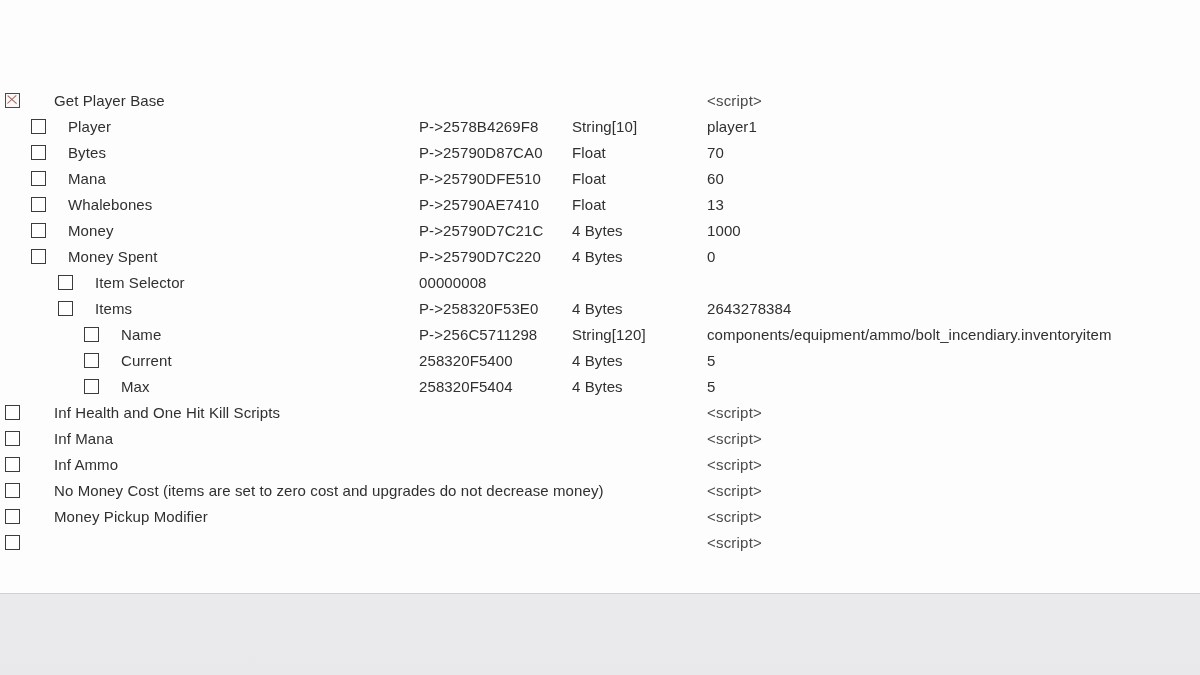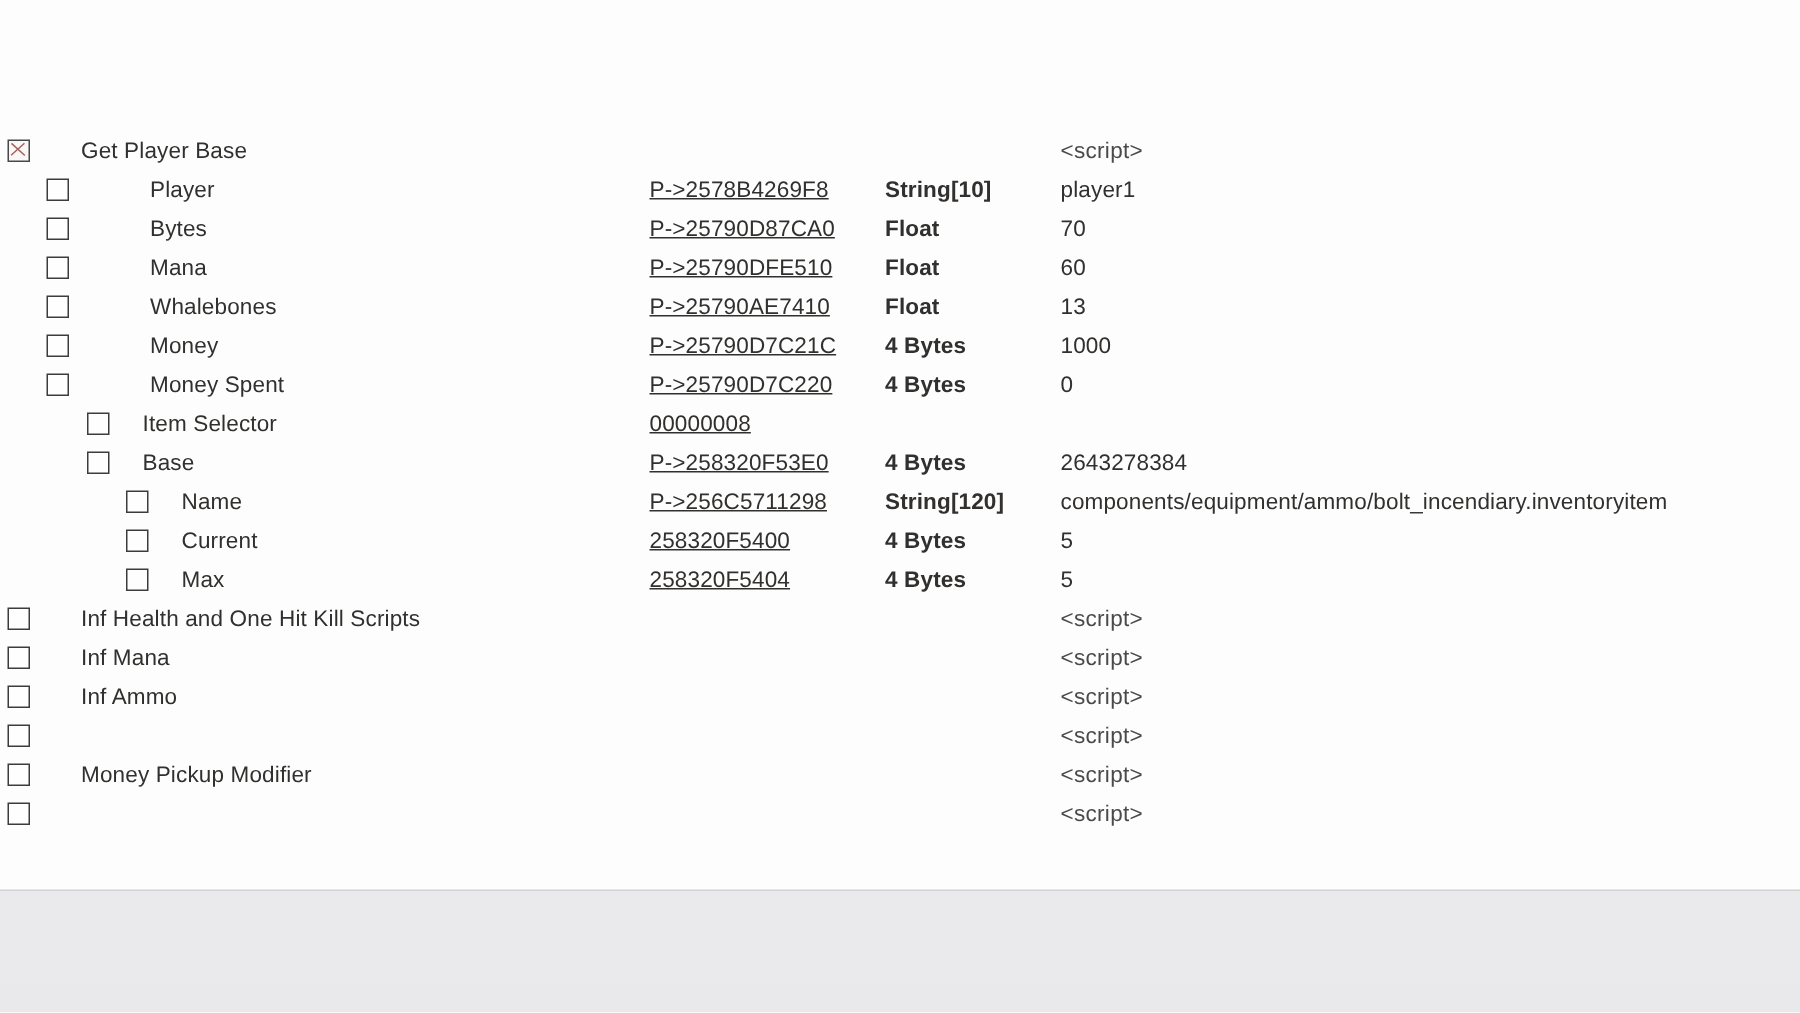--- a/index.html
+++ b/index.html
@@ -86,26 +86,26 @@
   .desc, .addr, .type, .val {
     position: absolute;
     top: 0;
     line-height: 26px;
     font-size: 15px;
     color: #31302f;
     white-space: nowrap;
     letter-spacing: 0.1px;
   }
   .desc.lvl0 { left: 54px; }
-  .desc.lvl1 { left: 68px; margin-left: 32px; }
+  .desc.lvl1 { left: 68px; }
   .desc.lvl2 { left: 95px; }
   .desc.lvl3 { left: 121px; }
 
-  .addr { left: 433px; text-decoration: underline; }
-  .type { left: 590px; font-weight: bold; }
+  .addr { left: 419px; }
+  .type { left: 572px; }
   .val  { left: 707px; }
 
   .script-val { color: #4a4a4a; letter-spacing: 0.2px; }
 </style>
 </head>
 <body>
 
 <div id="screen">
   <div id="table-panel">
     <div class="rows" id="rows">
@@ -156,21 +156,21 @@
           <span class="type">4 Bytes</span>
           <span class="val">0</span>
         </div>
         <div class="row">
           <div class="cb lvl2"></div>
           <span class="desc lvl2">Item Selector</span>
           <span class="addr">00000008</span>
         </div>
         <div class="row">
           <div class="cb lvl2"></div>
-          <span class="desc lvl2">Base</span>
+          <span class="desc lvl2">Items</span>
           <span class="addr">P-&gt;258320F53E0</span>
           <span class="type">4 Bytes</span>
           <span class="val">2643278384</span>
         </div>
         <div class="row">
           <div class="cb lvl3"></div>
           <span class="desc lvl3">Name</span>
           <span class="addr">P-&gt;256C5711298</span>
           <span class="type">String[120]</span>
           <span class="val">components/equipment/ammo/bolt_incendiary.inventoryitem</span>
@@ -199,20 +199,21 @@
           <span class="desc lvl0">Inf Mana</span>
           <span class="val script-val">&lt;script&gt;</span>
         </div>
         <div class="row">
           <div class="cb lvl0"></div>
           <span class="desc lvl0">Inf Ammo</span>
           <span class="val script-val">&lt;script&gt;</span>
         </div>
         <div class="row">
           <div class="cb lvl0"></div>
+          <span class="desc lvl0">No Money Cost (items are set to zero cost and upgrades do not decrease money)</span>
           <span class="val script-val">&lt;script&gt;</span>
         </div>
         <div class="row">
           <div class="cb lvl0"></div>
           <span class="desc lvl0">Money Pickup Modifier</span>
           <span class="val script-val">&lt;script&gt;</span>
         </div>
         <div class="row">
           <div class="cb lvl0"></div>
           <span class="val script-val">&lt;script&gt;</span>

